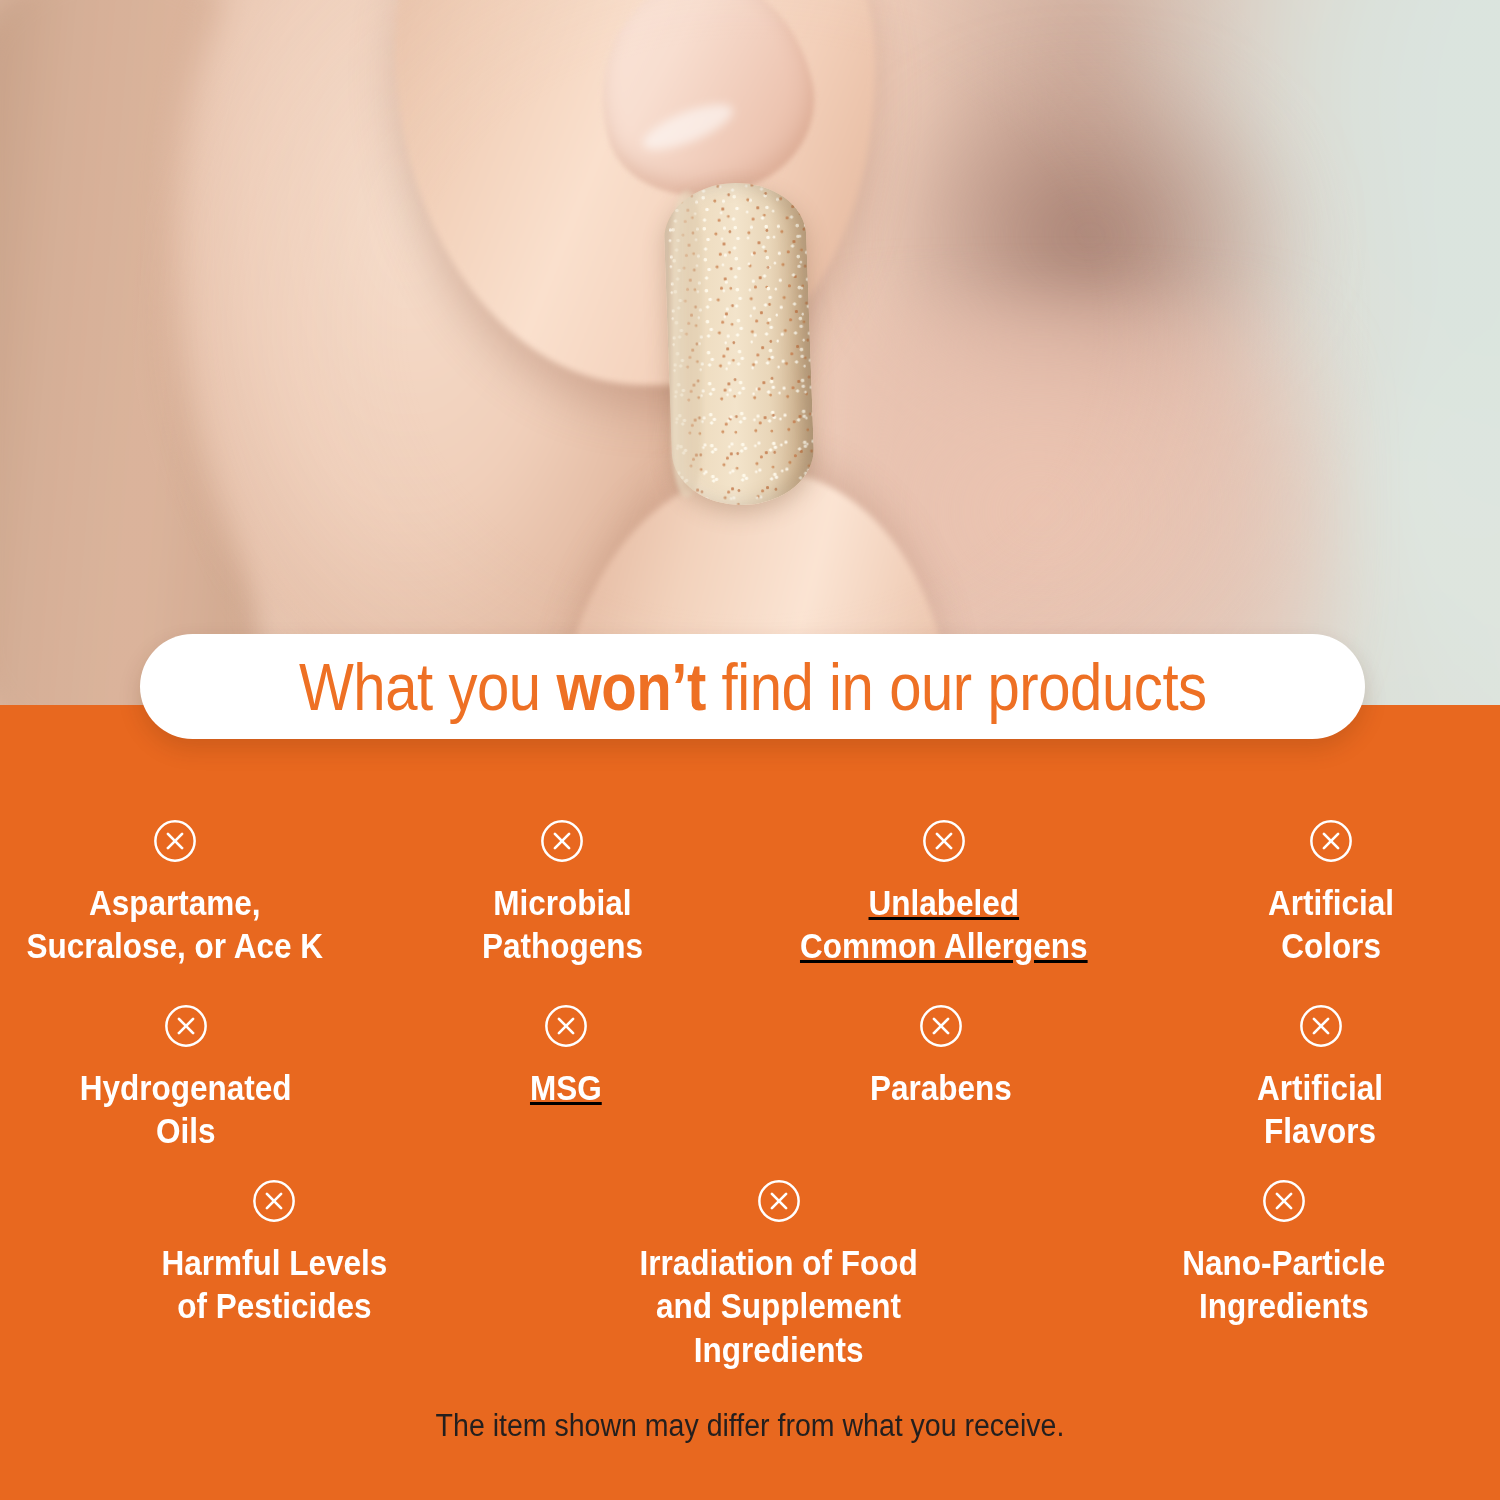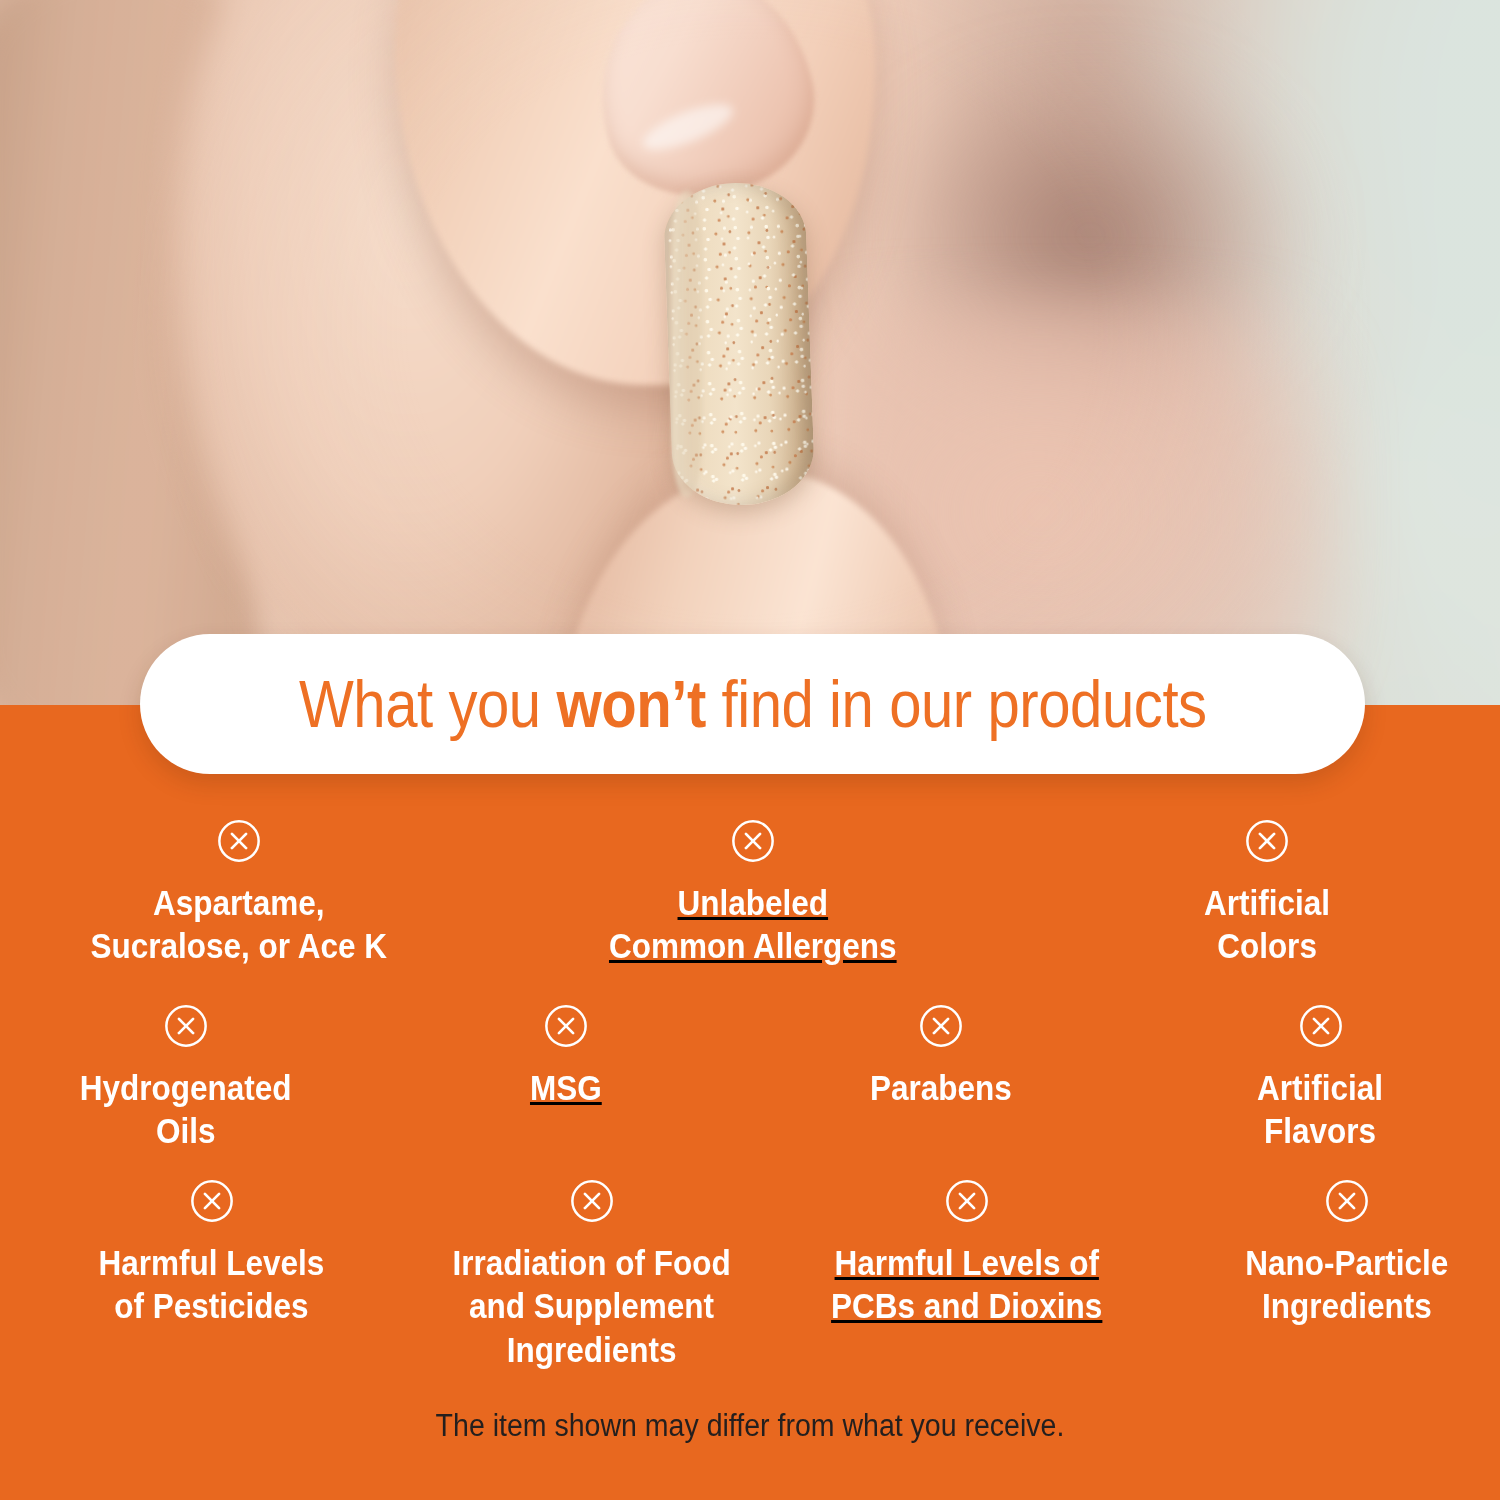--- a/index.html
+++ b/index.html
@@ -190,21 +190,21 @@
     height: 795px;
     background: #E8681F;
   }
 
   
   .title-banner {
     position: absolute;
     left: 140px;
     top: 634px;
     width: 1225px;
-    height: 140px;
+    height: 105px;
     background: #ffffff;
     border-radius: 70px;
     box-shadow: 0 10px 22px rgba(90,40,10,0.18);
     display: flex;
     align-items: center;
     justify-content: center;
     z-index: 5;
   }
   .title-text {
     font-family: "Liberation Sans", sans-serif;
@@ -317,20 +317,29 @@
     <div class="grid-row row-1">
       <div class="cell c0">
         <svg class="x-icon" viewBox="0 0 48 48">
           <circle cx="24" cy="24" r="20.5" fill="none" stroke="#FFFFFF" stroke-width="2.6"></circle>
           <line x1="16.6" y1="16.6" x2="31.4" y2="31.4" stroke="#FFFFFF" stroke-width="2.8" stroke-linecap="round"></line>
           <line x1="31.4" y1="16.6" x2="16.6" y2="31.4" stroke="#FFFFFF" stroke-width="2.8" stroke-linecap="round"></line>
         </svg>
         <div class="cell-label">Aspartame,
 Sucralose, or Ace K</div>
       </div>
+      <div class="cell c1">
+        <svg class="x-icon" viewBox="0 0 48 48">
+          <circle cx="24" cy="24" r="20.5" fill="none" stroke="#FFFFFF" stroke-width="2.6"></circle>
+          <line x1="16.6" y1="16.6" x2="31.4" y2="31.4" stroke="#FFFFFF" stroke-width="2.8" stroke-linecap="round"></line>
+          <line x1="31.4" y1="16.6" x2="16.6" y2="31.4" stroke="#FFFFFF" stroke-width="2.8" stroke-linecap="round"></line>
+        </svg>
+        <div class="cell-label">Microbial
+Pathogens</div>
+      </div>
       <div class="cell c2">
         <svg class="x-icon" viewBox="0 0 48 48">
           <circle cx="24" cy="24" r="20.5" fill="none" stroke="#FFFFFF" stroke-width="2.6"></circle>
           <line x1="16.6" y1="16.6" x2="31.4" y2="31.4" stroke="#FFFFFF" stroke-width="2.8" stroke-linecap="round"></line>
           <line x1="31.4" y1="16.6" x2="16.6" y2="31.4" stroke="#FFFFFF" stroke-width="2.8" stroke-linecap="round"></line>
         </svg>
         <div class="cell-label">Unlabeled
 Common Allergens</div>
       </div>
       <div class="cell c3">
@@ -394,29 +403,20 @@
       <div class="cell c1">
         <svg class="x-icon" viewBox="0 0 48 48">
           <circle cx="24" cy="24" r="20.5" fill="none" stroke="#FFFFFF" stroke-width="2.6"></circle>
           <line x1="16.6" y1="16.6" x2="31.4" y2="31.4" stroke="#FFFFFF" stroke-width="2.8" stroke-linecap="round"></line>
           <line x1="31.4" y1="16.6" x2="16.6" y2="31.4" stroke="#FFFFFF" stroke-width="2.8" stroke-linecap="round"></line>
         </svg>
         <div class="cell-label">Irradiation of Food
 and Supplement
 Ingredients</div>
       </div>
-      <div class="cell c2">
-        <svg class="x-icon" viewBox="0 0 48 48">
-          <circle cx="24" cy="24" r="20.5" fill="none" stroke="#FFFFFF" stroke-width="2.6"></circle>
-          <line x1="16.6" y1="16.6" x2="31.4" y2="31.4" stroke="#FFFFFF" stroke-width="2.8" stroke-linecap="round"></line>
-          <line x1="31.4" y1="16.6" x2="16.6" y2="31.4" stroke="#FFFFFF" stroke-width="2.8" stroke-linecap="round"></line>
-        </svg>
-        <div class="cell-label">Harmful Levels of
-PCBs and Dioxins</div>
-      </div>
       <div class="cell c3">
         <svg class="x-icon" viewBox="0 0 48 48">
           <circle cx="24" cy="24" r="20.5" fill="none" stroke="#FFFFFF" stroke-width="2.6"></circle>
           <line x1="16.6" y1="16.6" x2="31.4" y2="31.4" stroke="#FFFFFF" stroke-width="2.8" stroke-linecap="round"></line>
           <line x1="31.4" y1="16.6" x2="16.6" y2="31.4" stroke="#FFFFFF" stroke-width="2.8" stroke-linecap="round"></line>
         </svg>
         <div class="cell-label">Nano-Particle
 Ingredients</div>
       </div>
     </div>

